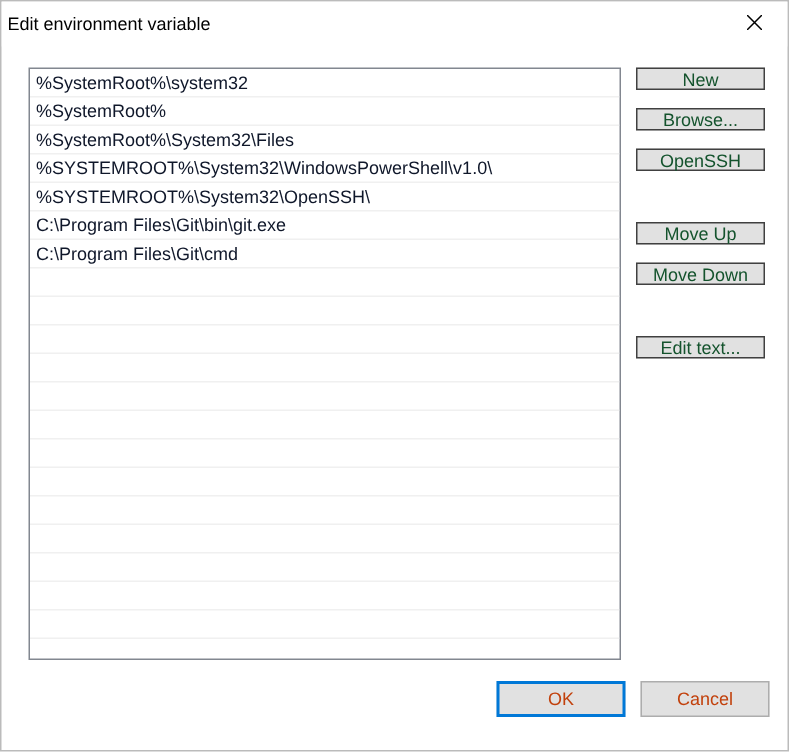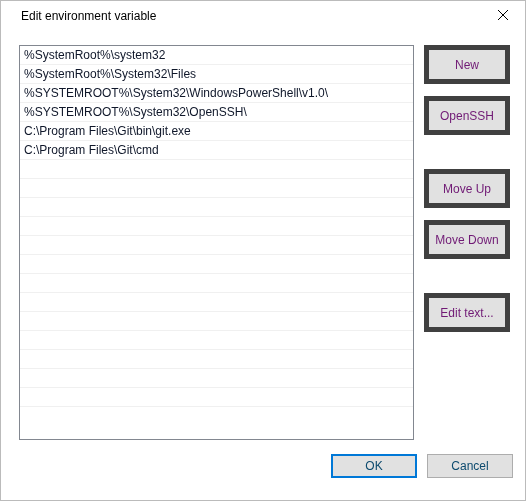--- a/index.html
+++ b/index.html
@@ -11,21 +11,21 @@
       width: 526px;
       height: 501px;
       overflow: hidden;
       border: 1px solid #bbb;
     }
     .titlebar {
       display: flex;
       align-items: center;
       justify-content: space-between;
       height: 30px;
-      padding-left: 20px;
+      padding-left: 4px;
       background: #fff;
     }
     .title {
       font-size: 12px;
       color: #000;
     }
     .close-btn {
       width: 45px;
       height: 30px;
       display: flex;
@@ -55,25 +55,25 @@
       color: #0f172a;
       white-space: nowrap;
       cursor: default;
     }
     .sidebtns {
       display: flex;
       flex-direction: column;
       width: 86px;
     }
     .btn {
-      height: 39px;
-      border: 5px solid #404040;
+      height: 15px;
+      border: 1px solid #404040;
       background: #e1e1e1;
       font-size: 12px;
-      color: #701a75;
+      color: #14532d;
       display: flex;
       align-items: center;
       justify-content: center;
       cursor: pointer;
       user-select: none;
       margin-bottom: 12px;
     }
     .btn:last-child { margin-bottom: 15px; }
     .gap-lg { height: 22px; }
     .footer {
@@ -81,21 +81,21 @@
       justify-content: flex-end;
       gap: 10px;
       padding: 6px 12px 12px 12px;
     }
     .fbtn {
       width: 86px;
       height: 24px;
       border: 1px solid #adadad;
       background: #e1e1e1;
       font-size: 12px;
-      color: #0c4a6e;
+      color: #c2410c;
       display: flex;
       align-items: center;
       justify-content: center;
       cursor: pointer;
       user-select: none;
     }
     .fbtn.primary {
       border: 2px solid #0078d7;
       background: #e1e1e1;
     }
@@ -110,20 +110,21 @@
       <svg viewBox="0 0 10 10">
           <path d="M0 0 L10 10 M10 0 L0 10" stroke="#000" stroke-width="1" fill="none"></path>
         </svg>
     </span>
   </div>
 </div>
 
 <div class="content">
   <div class="listbox" id="listbox">
       <div class="listrow">%SystemRoot%\system32</div>
+      <div class="listrow">%SystemRoot%</div>
       <div class="listrow">%SystemRoot%\System32\Files</div>
       <div class="listrow">%SYSTEMROOT%\System32\WindowsPowerShell\v1.0\</div>
       <div class="listrow">%SYSTEMROOT%\System32\OpenSSH\</div>
       <div class="listrow">C:\Program Files\Git\bin\git.exe</div>
       <div class="listrow">C:\Program Files\Git\cmd</div>
       <div class="listrow"></div>
       <div class="listrow"></div>
       <div class="listrow"></div>
       <div class="listrow"></div>
       <div class="listrow"></div>
@@ -131,20 +132,21 @@
       <div class="listrow"></div>
       <div class="listrow"></div>
       <div class="listrow"></div>
       <div class="listrow"></div>
       <div class="listrow"></div>
       <div class="listrow"></div>
       <div class="listrow"></div>
     </div>
   <div class="sidebtns">
     <div class="btn">New</div>
+    <div class="btn">Browse...</div>
     <div class="btn">OpenSSH</div>
     <div class="gap-lg"></div>
     <div class="btn">Move Up</div>
     <div class="btn">Move Down</div>
     <div class="gap-lg"></div>
     <div class="btn">Edit text...</div>
   </div>
 </div>
 
 <div class="footer">

